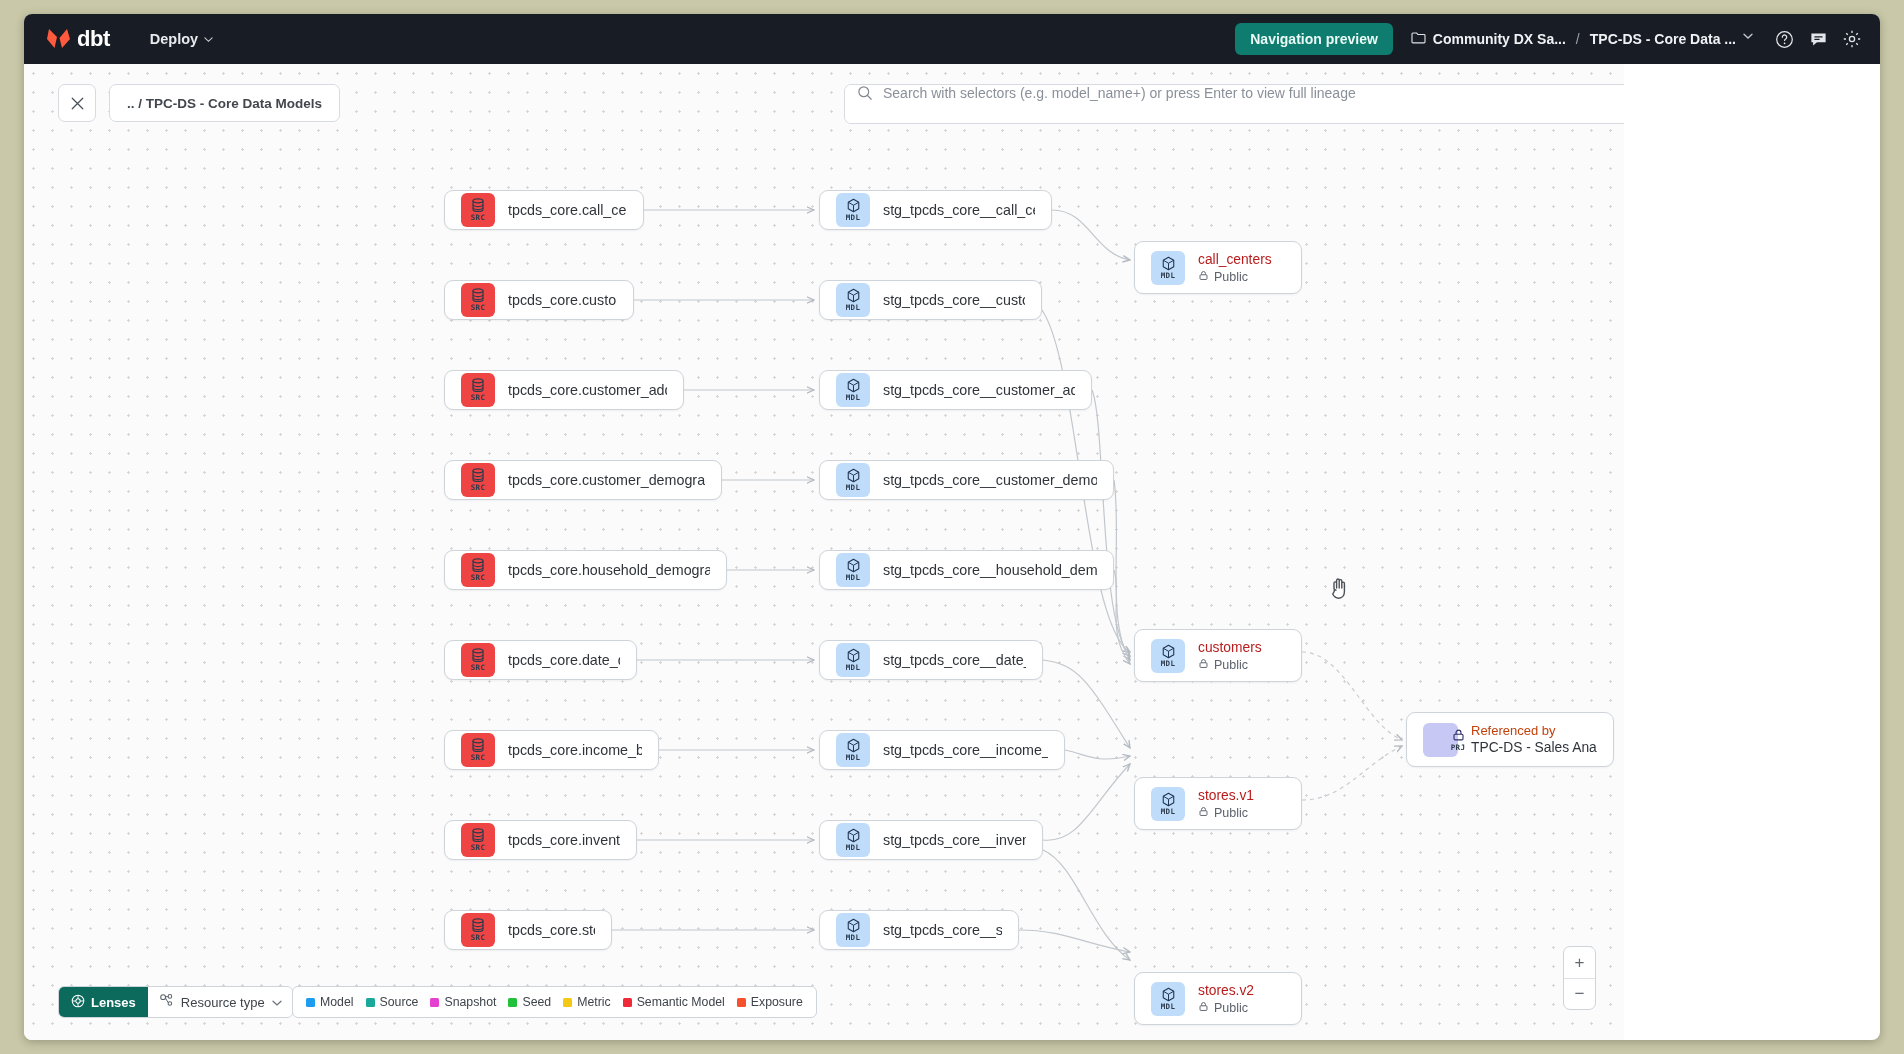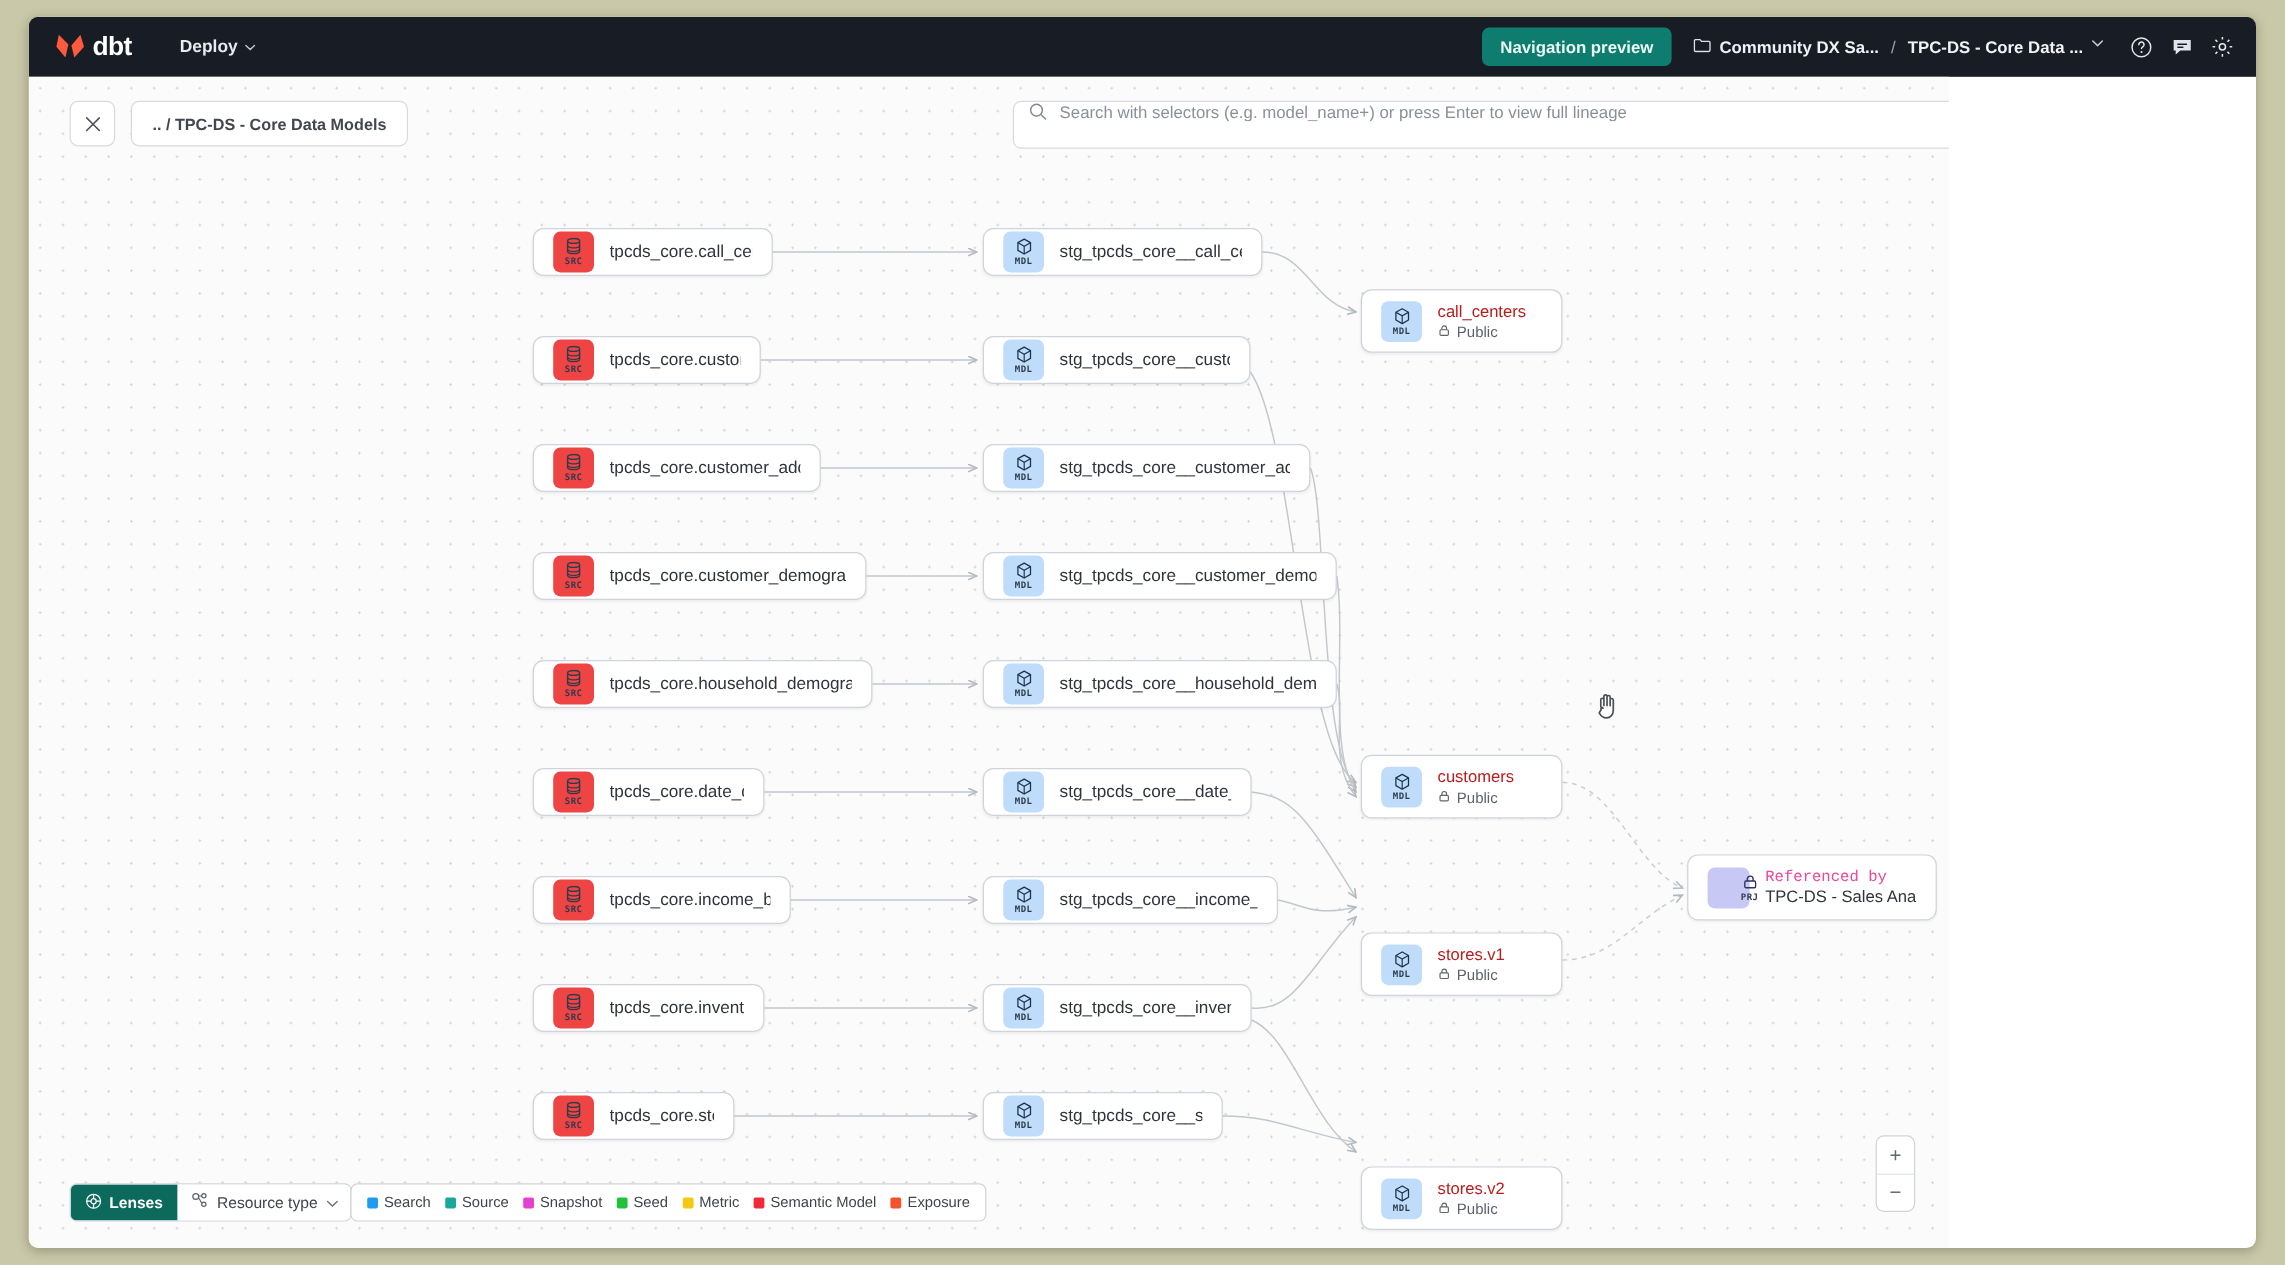--- a/index.html
+++ b/index.html
@@ -113,21 +113,21 @@
   .badge-label { font-size: 7.5px; font-weight: 700; color: #2d3b4d; letter-spacing: .4px; line-height: 9px; font-family: "DejaVu Sans Mono", monospace;}
   .node-label {
     font-size: 14.3px; color: #2f343b; white-space: nowrap; overflow: hidden;
   }
   .node-sub {
     display: flex; align-items: center; gap: 5px;
     font-size: 12.5px; color: #5c636c; margin-top: 2px;
   }
   .node-text { display: flex; flex-direction: column; justify-content:center; overflow:hidden; }
   .node-title-2 { font-size: 13.8px; color: #b91c1c; line-height: 17px; white-space: nowrap; }
-  .node-ref-top { font-size: 13px; color: #ec4899; line-height: 17px; white-space: nowrap; font-family: Liberation Mono, monospace; }
+  .node-ref-top { font-size: 13px; color: #c2410c; line-height: 17px; white-space: nowrap; }
   .node-ref-bot { font-size: 13.8px; color: #2f343b; line-height: 18px; white-space: nowrap; }
 
   
   .lenses-group {
     position: absolute; left: 34px; bottom: 22px; height: 32px;
     display: flex; align-items: stretch;
     border-radius: 6px; overflow: hidden;
     border: 1px solid #cfd4da; background: #fff;
   }
   .lenses-btn {
@@ -668,21 +668,21 @@
           <svg width="10" height="10" viewBox="0 0 10 10">
               <path d="M1 3.2 L5 7 L9 3.2" stroke="#6b7179" stroke-width="1.2" fill="none" stroke-linecap="round"></path>
             </svg>
         </span>
       </div>
     </div>
 
     <div class="legend" id="legend-box">
         <span class="legend-item">
           <span class="swatch" style="background:#1e9cf0"></span>
-          <span>Search</span>
+          <span>Model</span>
         </span>
         <span class="legend-item">
           <span class="swatch" style="background:#1aa89b"></span>
           <span>Source</span>
         </span>
         <span class="legend-item">
           <span class="swatch" style="background:#e541d1"></span>
           <span>Snapshot</span>
         </span>
         <span class="legend-item">

